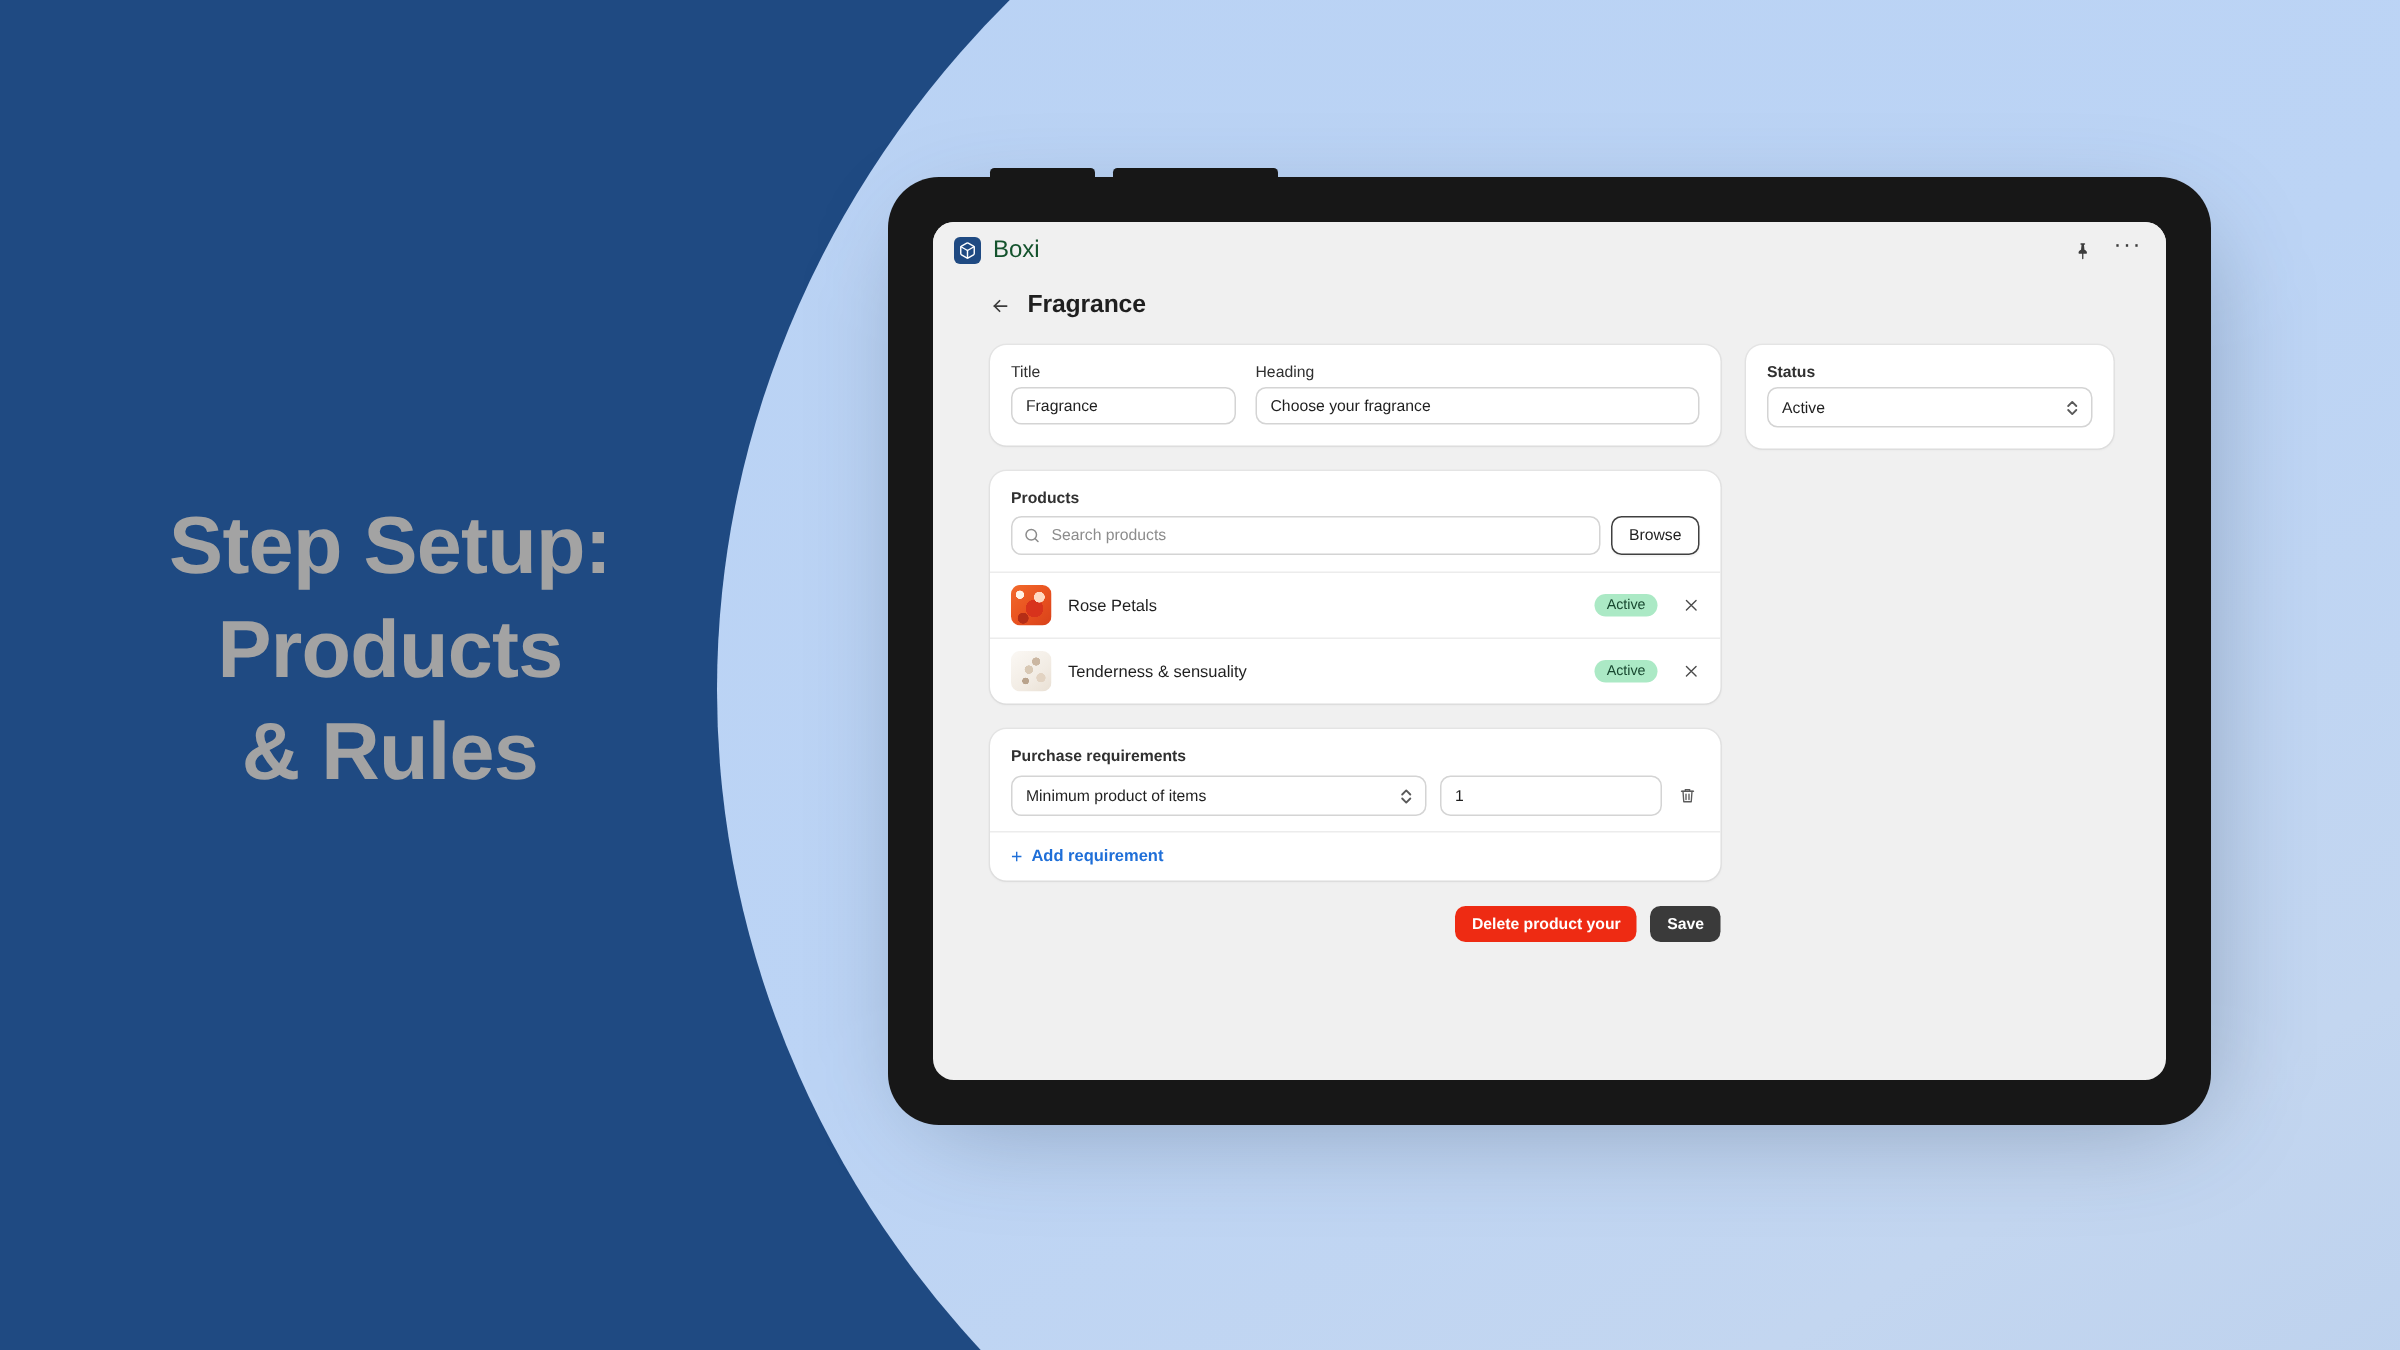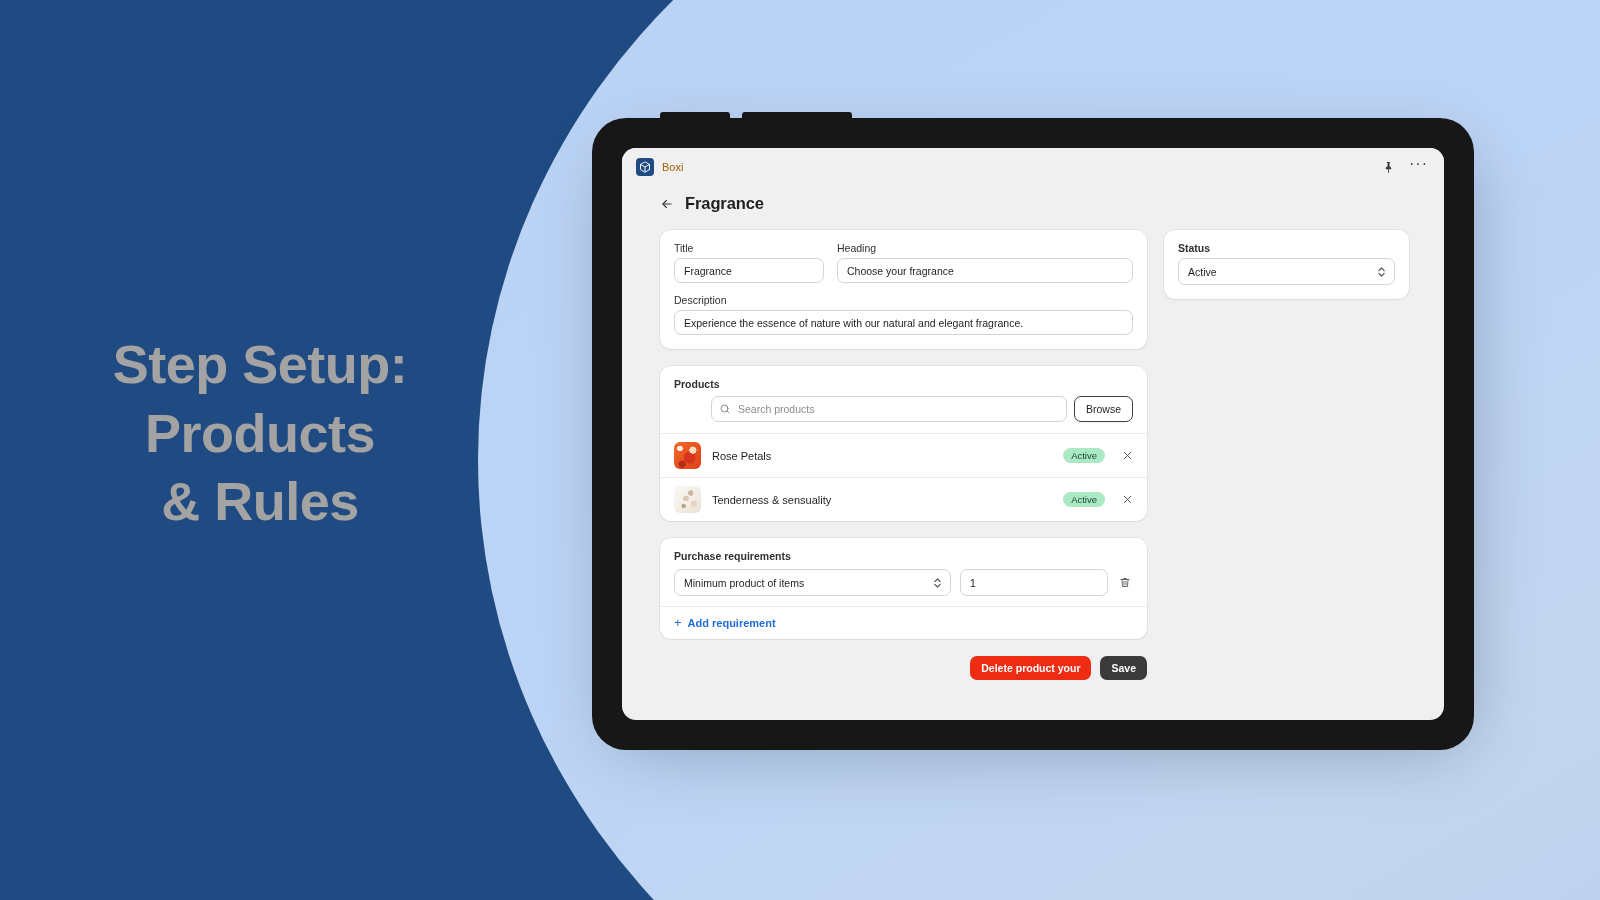--- a/index.html
+++ b/index.html
@@ -80,21 +80,21 @@
     padding: 0 16px 0 14px;
     background: #F0F0F0;
   }
   #brand { display: flex; align-items: center; gap: 8px; }
   #brand-mark {
     width: 18px; height: 18px;
     background: #1F4A82;
     border-radius: 4px;
     display: flex; align-items: center; justify-content: center;
   }
-  #brand-name { font-size: 11px; color: #a16207; }
+  #brand-name { font-size: 16px; color: #14532d; }
   #app-bar-actions {
     margin-left: auto;
     display: flex; align-items: center; gap: 14px;
   }
   .chrome-ico { color: #3c3c3c; display: flex; align-items: center; }
   #more-ico { font-size: 16px; letter-spacing: 1px; line-height: 8px; padding-bottom:6px;}
 
   
   #page { padding: 8px 28px 0 38px; }
   #page-head {
@@ -155,21 +155,21 @@
     transform: translateY(-50%);
     color: #5a5a5a;
     display: flex; flex-direction: column;
     line-height: 5px; font-size: 8px;
   }
 
   
   #products-head { padding: 12px 14px 11px 14px; }
   #search-row { display: flex; gap: 7px; margin-top: 6px; }
   #search-box {
-    flex: 1; position: relative; margin-left: 37px;
+    flex: 1; position: relative;
   }
   #search-input {
     width: 100%; height: 26px;
     border: 1px solid #d4d4d4; border-radius: 7px;
     background: #fff;
     font-family: "Liberation Sans", sans-serif;
     font-size: 10.5px; color: #1f1f1f;
     padding: 0 9px 0 26px; outline: none;
   }
   #search-input::placeholder { color: #8c8c8c; }
@@ -329,24 +329,20 @@
             <div class="card card-pad">
               <div id="row-title-heading">
                 <div id="fld-title">
                   <label class="field-label">Title</label>
                   <input class="input" type="text" value="Fragrance" style="">
                 </div>
                 <div id="fld-heading">
                   <label class="field-label">Heading</label>
                   <input class="input" type="text" value="Choose your fragrance" style="">
                 </div>
-              </div>
-              <div id="fld-desc">
-                <label class="field-label">Description</label>
-                <input class="input" type="text" value="Experience the essence of nature with our natural and elegant fragrance." style="">
               </div>
             </div>
 
             <div class="card">
               <div id="products-head">
                 <span class="field-label strong">Products</span>
                 <div id="search-row">
                   <div id="search-box">
                     <span id="search-ico">
                       <svg width="12" height="12" viewBox="0 0 24 24" fill="none" stroke="#8c8c8c" stroke-width="2" stroke-linecap="round">

